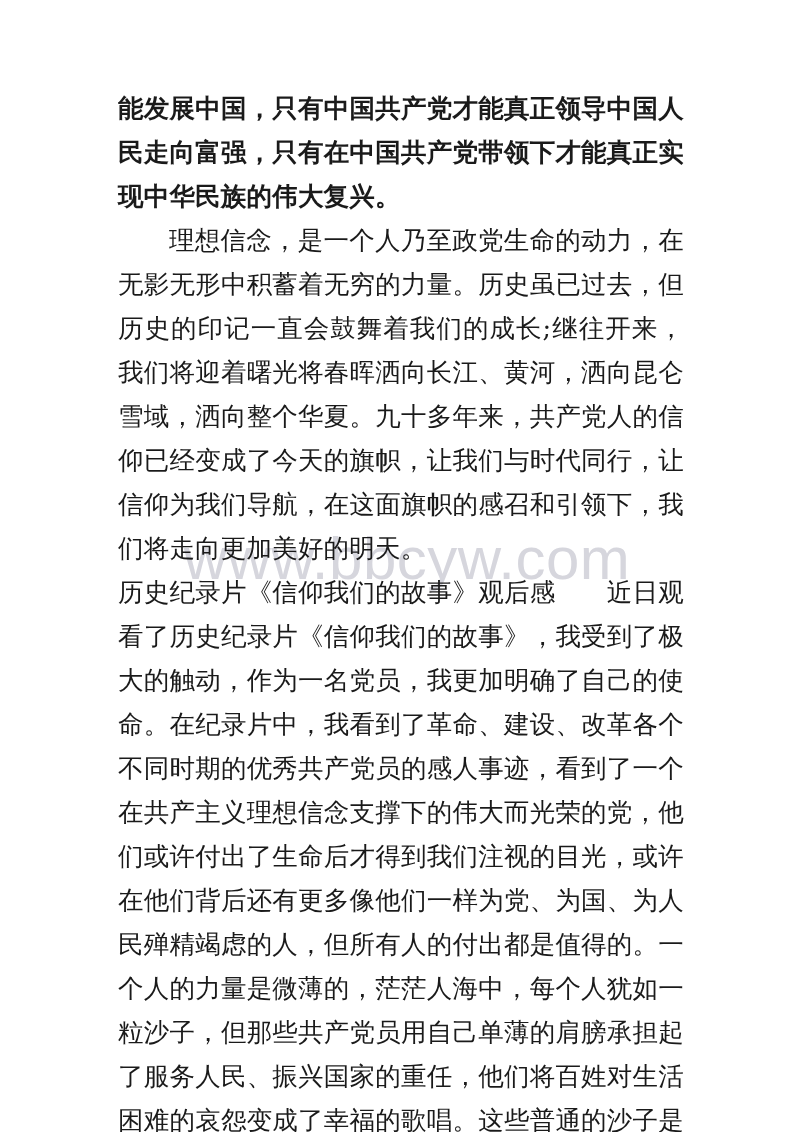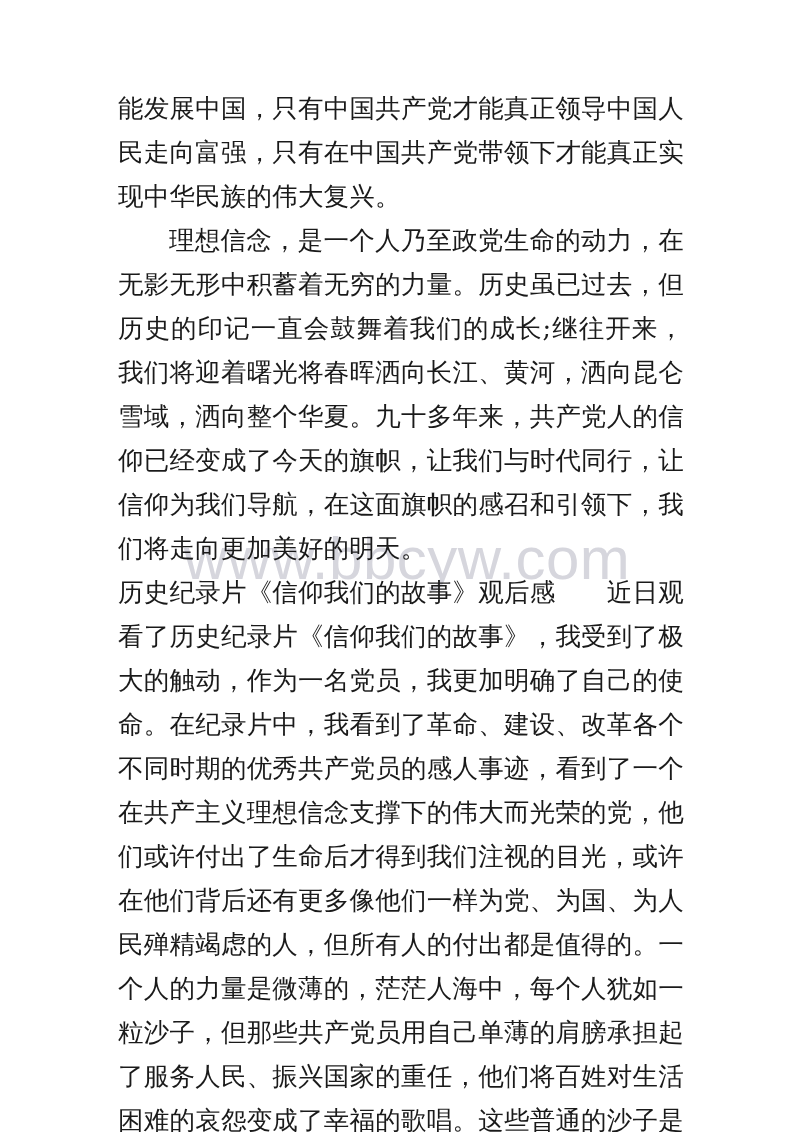--- a/index.html
+++ b/index.html
@@ -70,18 +70,18 @@
 </head>
 <body>
 
 <div id="page" style="background: rgb(255, 255, 255);">
 
   <div id="watermark">
     <span class="wm-text" style="color: rgb(214, 214, 221);">www.bbcyw.com</span>
   </div>
 
   <div id="text-column">
-    <p class="doc-paragraph" style="color: rgb(26, 26, 26);">能发展中国，只有中国共产党才能真正领导中国人民走向富强，只有在中国共产党带领下才能真正实现中华民族的伟大复兴。</p>
+    <p class="doc-paragraph" style="color: rgb(26, 26, 26); font-weight: bold;">能发展中国，只有中国共产党才能真正领导中国人民走向富强，只有在中国共产党带领下才能真正实现中华民族的伟大复兴。</p>
     <p class="doc-paragraph indented gap-before" style="color: rgb(26, 26, 26);">理想信念，是一个人乃至政党生命的动力，在无影无形中积蓄着无穷的力量。历史虽已过去，但历史的印记一直会鼓舞着我们的成长;继往开来，我们将迎着曙光将春晖洒向长江、黄河，洒向昆仑雪域，洒向整个华夏。九十多年来，共产党人的信仰已经变成了今天的旗帜，让我们与时代同行，让信仰为我们导航，在这面旗帜的感召和引领下，我们将走向更加美好的明天。</p>
     <p class="doc-paragraph" style="color: rgb(26, 26, 26);">历史纪录片《信仰我们的故事》观后感　　近日观看了历史纪录片《信仰我们的故事》，我受到了极大的触动，作为一名党员，我更加明确了自己的使命。在纪录片中，我看到了革命、建设、改革各个不同时期的优秀共产党员的感人事迹，看到了一个在共产主义理想信念支撑下的伟大而光荣的党，他们或许付出了生命后才得到我们注视的目光，或许在他们背后还有更多像他们一样为党、为国、为人民殚精竭虑的人，但所有人的付出都是值得的。一个人的力量是微薄的，茫茫人海中，每个人犹如一粒沙子，但那些共产党员用自己单薄的肩膀承担起了服务人民、振兴国家的重任，他们将百姓对生活困难的哀怨变成了幸福的歌唱。这些普通的沙子是大地上的金子，他们像天空中的星星闪</p>
   </div>
 
 </div>
 
 </body></html>

